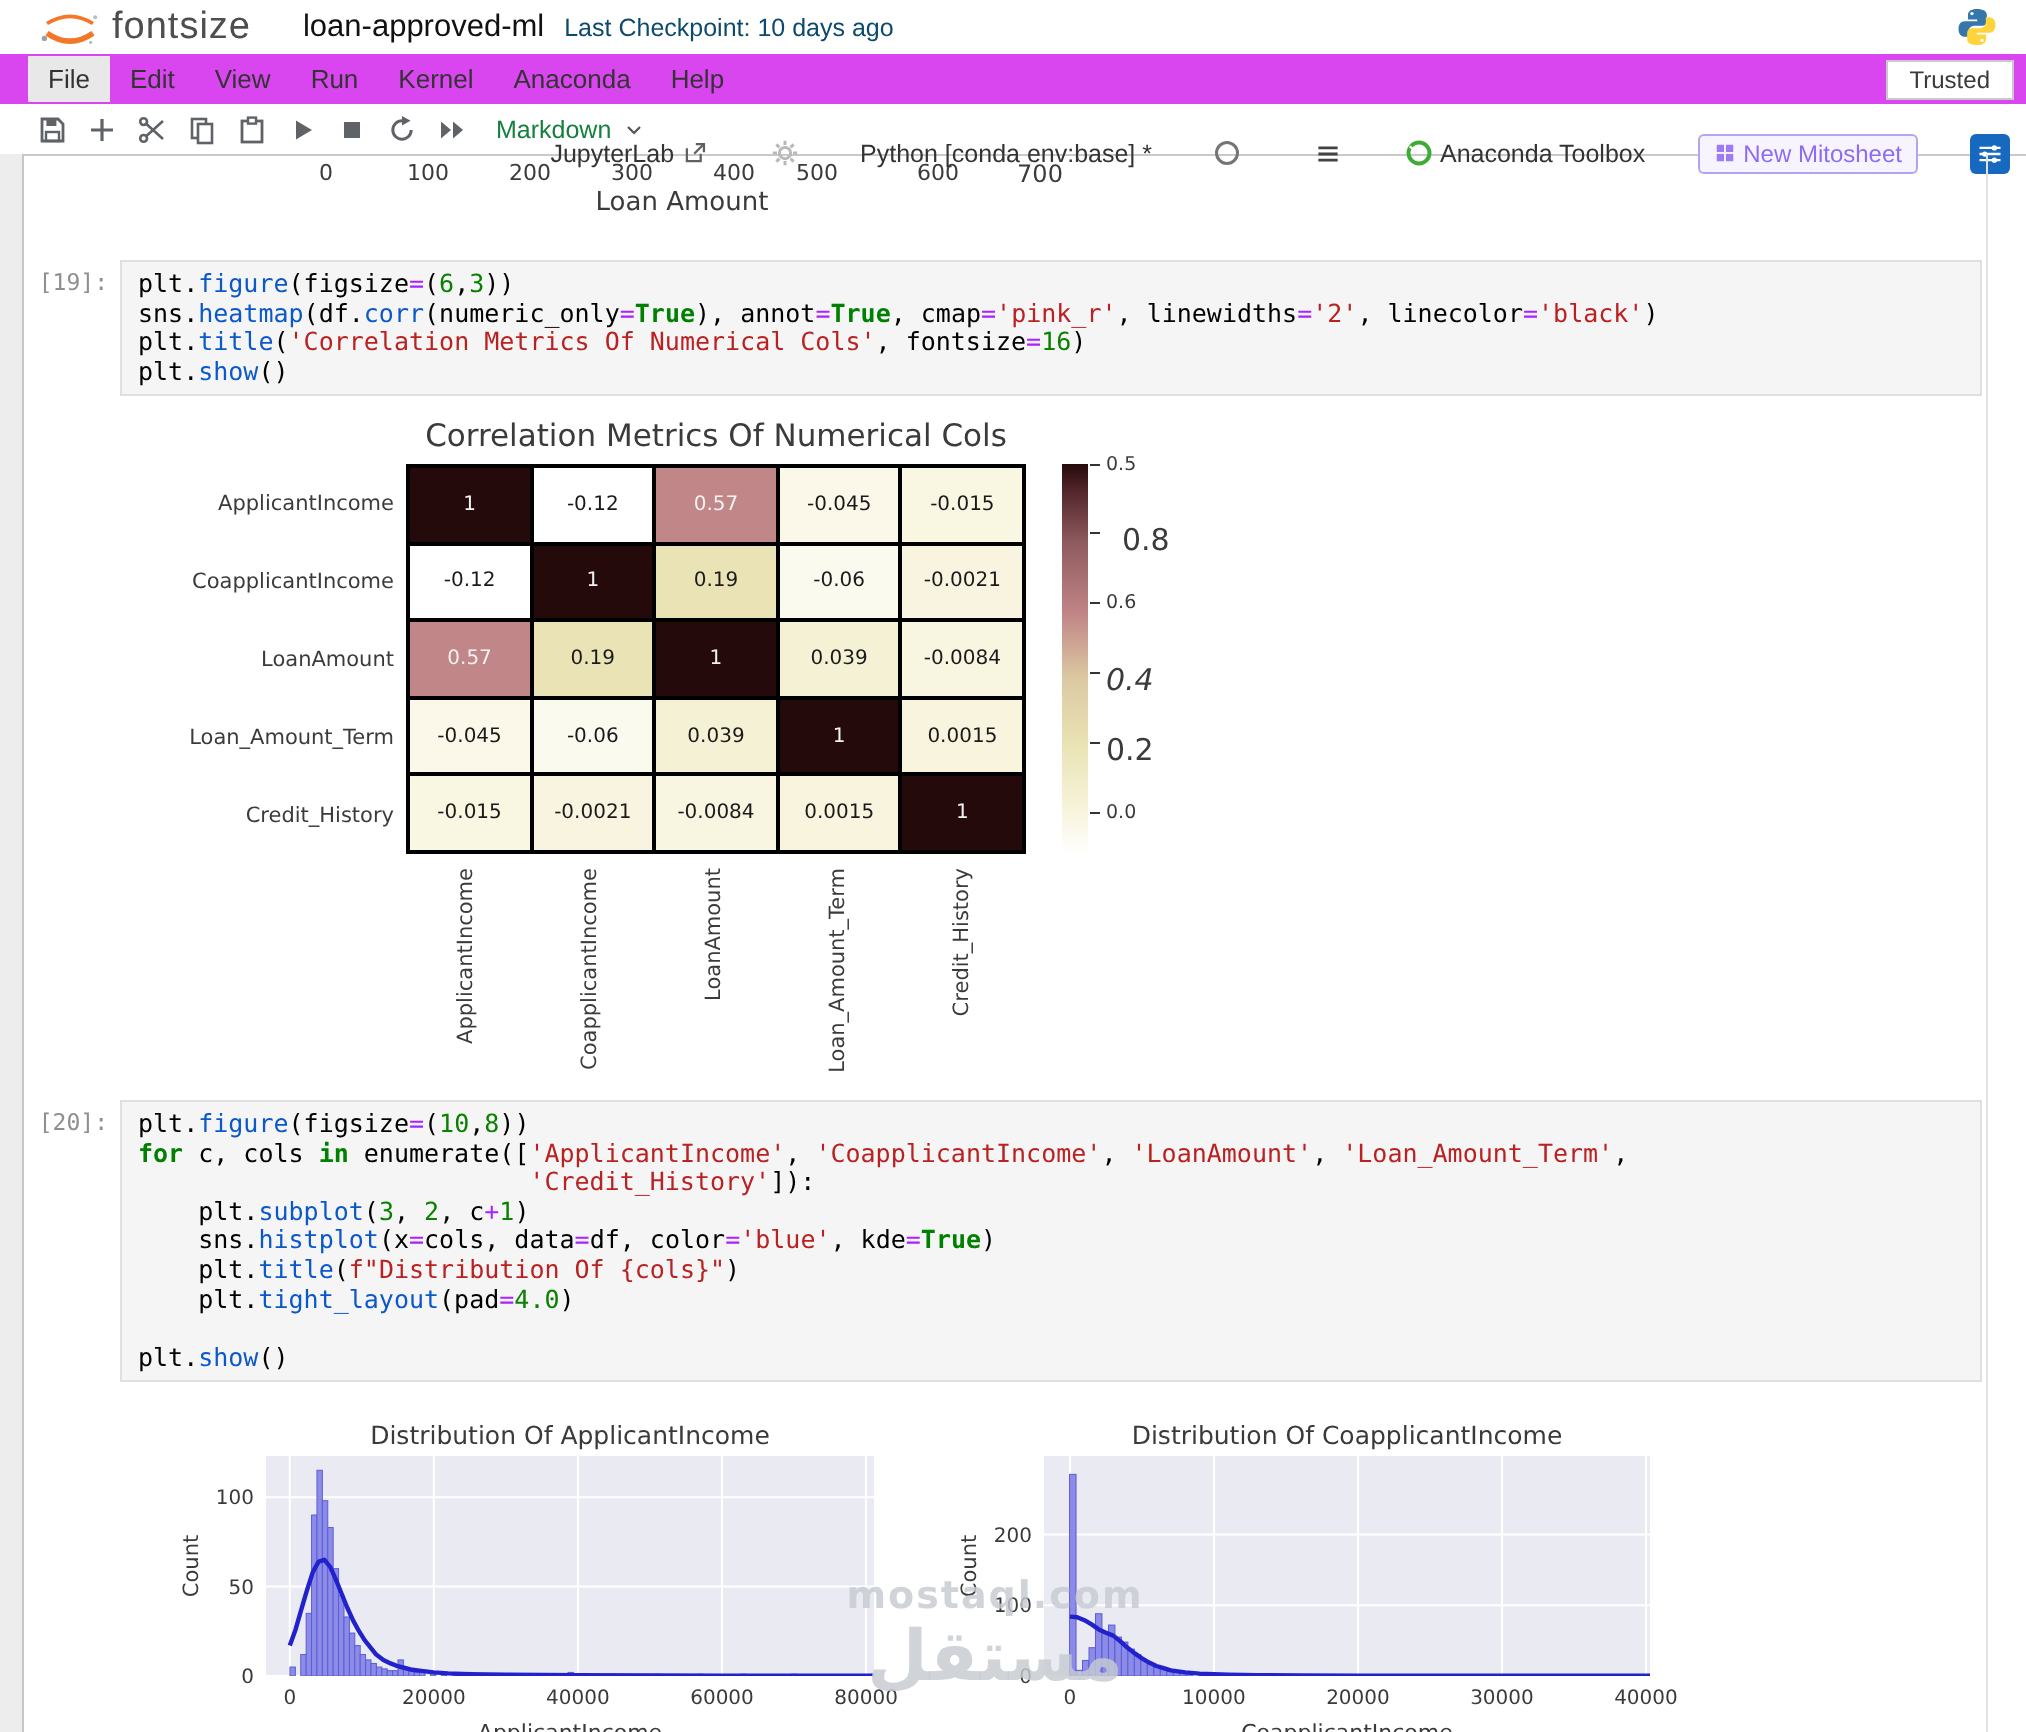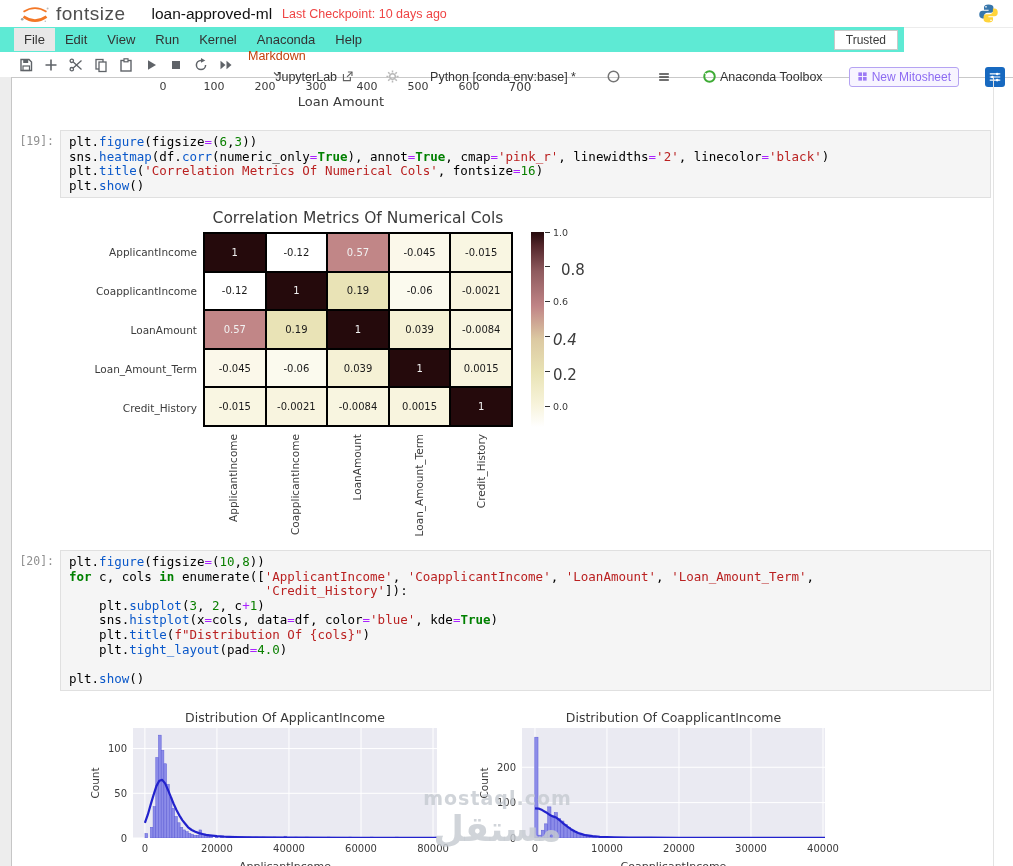--- a/index.html
+++ b/index.html
@@ -4,35 +4,35 @@
 <style>
   html,body{margin:0;padding:0;background:#fff;}
   #app{position:relative;width:1013px;height:866px;overflow:hidden;background:#fff;
        font-family:"Liberation Sans",sans-serif;color:#222;}
   
   #header{position:absolute;left:0;top:0;width:1013px;height:27px;background:#fff;
           border-bottom:1px solid #ececec;display:flex;align-items:center;}
   #jlogo{display:flex;align-items:flex-end;margin-left:20px;cursor:pointer;}
   #jlogo .jtext{font-size:19px;color:#4e4e4e;letter-spacing:.5px;margin-left:6px;line-height:1;}
   #nb-title{font-size:15.5px;color:#111;margin-left:26px;}
-  #checkpoint{font-size:12.5px;color:#ef4444;margin-left:10px;}
+  #checkpoint{font-size:12.5px;color:#0c4a6e;margin-left:10px;}
   #pylogo{position:absolute;right:14px;top:3px;}
   
-  #menubar{position:absolute;left:0;top:27px;width:904px;height:25px;background:#5eead4;
+  #menubar{position:absolute;left:0;top:27px;width:1013px;height:25px;background:#d946ef;
            border-bottom:1px solid #dadada;display:flex;align-items:center;font-size:13px;color:#333;}
   .menu-item{padding:4px 10px;cursor:pointer;}
   .menu-item.active{background:#e8e8e8;}
   #trusted{position:absolute;right:6px;top:3px;border:1px solid #c9c9c9;background:#fff;
            font-size:12px;color:#3a3a3a;padding:2px 11px;cursor:pointer;}
   
   #toolbar{position:absolute;left:0;top:52px;width:1013px;height:25px;background:#fff;
            border-bottom:1px solid #c9c9c9;display:flex;align-items:center;}
   .tbtn{width:24px;height:22px;display:flex;align-items:center;justify-content:center;cursor:pointer;}
   #tb-left{display:flex;align-items:center;margin-left:14px;gap:1px;}
-  #celltype{display:flex;align-items:center;font-size:12.5px;color:#c2410c;margin-left:10px;cursor:pointer;gap:5px;flex-direction:column;}
+  #celltype{display:flex;align-items:center;font-size:12.5px;color:#15803d;margin-left:10px;cursor:pointer;gap:5px;}
   #tb-right{position:absolute;right:8px;top:12px;height:25px;display:flex;align-items:center;gap:26px;}
   #jl-link{display:flex;align-items:center;gap:4px;font-size:12.5px;color:#333;cursor:pointer;}
   #kernel-name{font-size:12.5px;color:#333;cursor:pointer;}
   #anaconda{display:flex;align-items:center;gap:3px;font-size:12.5px;color:#333;cursor:pointer;}
   #mito-btn{display:flex;align-items:center;gap:4px;border:1px solid #b5a3f2;background:#f7f4ff;
             color:#8d6bf2;font-size:12px;padding:2px 7px;border-radius:3px;cursor:pointer;}
   
   #left-gutter{position:absolute;left:0;top:77px;width:11px;height:789px;background:#ededed;border-right:1px solid #c6c6c6;}
   #right-border{position:absolute;left:993px;top:77px;width:1px;height:789px;background:#e3e3e3;}
   
@@ -219,21 +219,21 @@
   <div id="left-gutter"></div>
   <div id="right-border"></div>
 
   <div id="prev-output">
     <div id="prev-ticks">
         <div class="fig-text" style="left: 143px; top: 80px; width: 40px; text-align: center; font-size: 11px;">0</div>
         <div class="fig-text" style="left: 194px; top: 80px; width: 40px; text-align: center; font-size: 11px;">100</div>
         <div class="fig-text" style="left: 245px; top: 80px; width: 40px; text-align: center; font-size: 11px;">200</div>
         <div class="fig-text" style="left: 296px; top: 80px; width: 40px; text-align: center; font-size: 11px;">300</div>
         <div class="fig-text" style="left: 347px; top: 80px; width: 40px; text-align: center; font-size: 11px;">400</div>
-        <div class="fig-text" style="left: 398px; top: 80px; width: 40px; text-align: center; font-size: 11px;">500</div>
+        <div class="fig-text" style="left: 398px; top: 80px; width: 40px; text-align: left; font-size: 11px;">500</div>
         <div class="fig-text" style="left: 449px; top: 80px; width: 40px; text-align: center; font-size: 11px;">600</div>
         <div class="fig-text" style="left: 500px; top: 80px; width: 40px; text-align: center; font-size: 12px;">700</div>
       </div>
     <div class="fig-text" style="left:241px;top:94px;width:200px;text-align:center;font-size:13px;">Loan Amount</div>
   </div>
 
   <div id="cells">
       <div class="prompt" style="top: 134px;">[19]:</div>
       <div class="code-box" style="top: 130px;"><div><span>plt.</span><span class="tk-m">figure</span><span>(figsize</span><span class="tk-o">=</span><span>(</span><span class="tk-n">6</span><span>,</span><span class="tk-n">3</span><span>))</span></div><div><span>sns.</span><span class="tk-m">heatmap</span><span>(df.</span><span class="tk-m">corr</span><span>(numeric_only</span><span class="tk-o">=</span><span class="tk-k">True</span><span>), annot</span><span class="tk-o">=</span><span class="tk-k">True</span><span>, cmap</span><span class="tk-o">=</span><span class="tk-s">'pink_r'</span><span>, linewidths</span><span class="tk-o">=</span><span class="tk-s">'2'</span><span>, linecolor</span><span class="tk-o">=</span><span class="tk-s">'black'</span><span>)</span></div><div><span>plt.</span><span class="tk-m">title</span><span>(</span><span class="tk-s">'Correlation Metrics Of Numerical Cols'</span><span>, fontsize</span><span class="tk-o">=</span><span class="tk-n">16</span><span>)</span></div><div><span>plt.</span><span class="tk-m">show</span><span>()</span></div></div>
       <div class="prompt" style="top: 554px;">[20]:</div>
@@ -274,21 +274,21 @@
       <div class="fig-text" style="left: 40px; top: 323.5px; width: 157px; text-align: right; font-size: 10.5px;">LoanAmount</div>
       <div class="fig-text" style="left: 40px; top: 362.5px; width: 157px; text-align: right; font-size: 10.5px;">Loan_Amount_Term</div>
       <div class="fig-text" style="left: 40px; top: 401.5px; width: 157px; text-align: right; font-size: 10.5px;">Credit_History</div>
       <div class="vlabel" style="left: 227px; top: 434px;">ApplicantIncome</div>
       <div class="vlabel" style="left: 289px; top: 434px;">CoapplicantIncome</div>
       <div class="vlabel" style="left: 351px; top: 434px;">LoanAmount</div>
       <div class="vlabel" style="left: 413px; top: 434px;">Loan_Amount_Term</div>
       <div class="vlabel" style="left: 475px; top: 434px;">Credit_History</div>
       <div id="cbar" style="left: 531px; top: 232px; height: 195px; background: linear-gradient(to top, rgb(255, 255, 255) 0%, rgb(247, 243, 218) 12%, rgb(233, 227, 181) 28%, rgb(220, 201, 162) 45%, rgb(192, 132, 134) 62%, rgb(142, 90, 94) 80%, rgb(83, 38, 43) 93%, rgb(37, 10, 12) 100%);"></div>
       <div style="position: absolute; left: 545px; top: 231.5px; width: 5px; height: 1px; background: rgb(51, 51, 51);"></div>
-      <div class="fig-text" style="left: 553px; top: 226.5px; font-size: 9.5px;">1.0</div>
+      <div class="fig-text" style="left: 553px; top: 226.5px; font-size: 9.5px;">0.5</div>
       <div style="position: absolute; left: 545px; top: 266.321px; width: 5px; height: 1px; background: rgb(51, 51, 51);"></div>
       <div class="fig-text" style="left: 561px; top: 261.321px; font-size: 15px;">0.8</div>
       <div style="position: absolute; left: 545px; top: 301.143px; width: 5px; height: 1px; background: rgb(51, 51, 51);"></div>
       <div class="fig-text" style="left: 553px; top: 296.143px; font-size: 9.5px;">0.6</div>
       <div style="position: absolute; left: 545px; top: 335.964px; width: 5px; height: 1px; background: rgb(51, 51, 51);"></div>
       <div class="fig-text" style="left: 553px; top: 330.964px; font-size: 15px; font-style: italic;">0.4</div>
       <div style="position: absolute; left: 545px; top: 370.786px; width: 5px; height: 1px; background: rgb(51, 51, 51);"></div>
       <div class="fig-text" style="left: 553px; top: 365.786px; font-size: 15px;">0.2</div>
       <div style="position: absolute; left: 545px; top: 405.607px; width: 5px; height: 1px; background: rgb(51, 51, 51);"></div>
       <div class="fig-text" style="left: 553px; top: 400.607px; font-size: 9.5px;">0.0</div>

